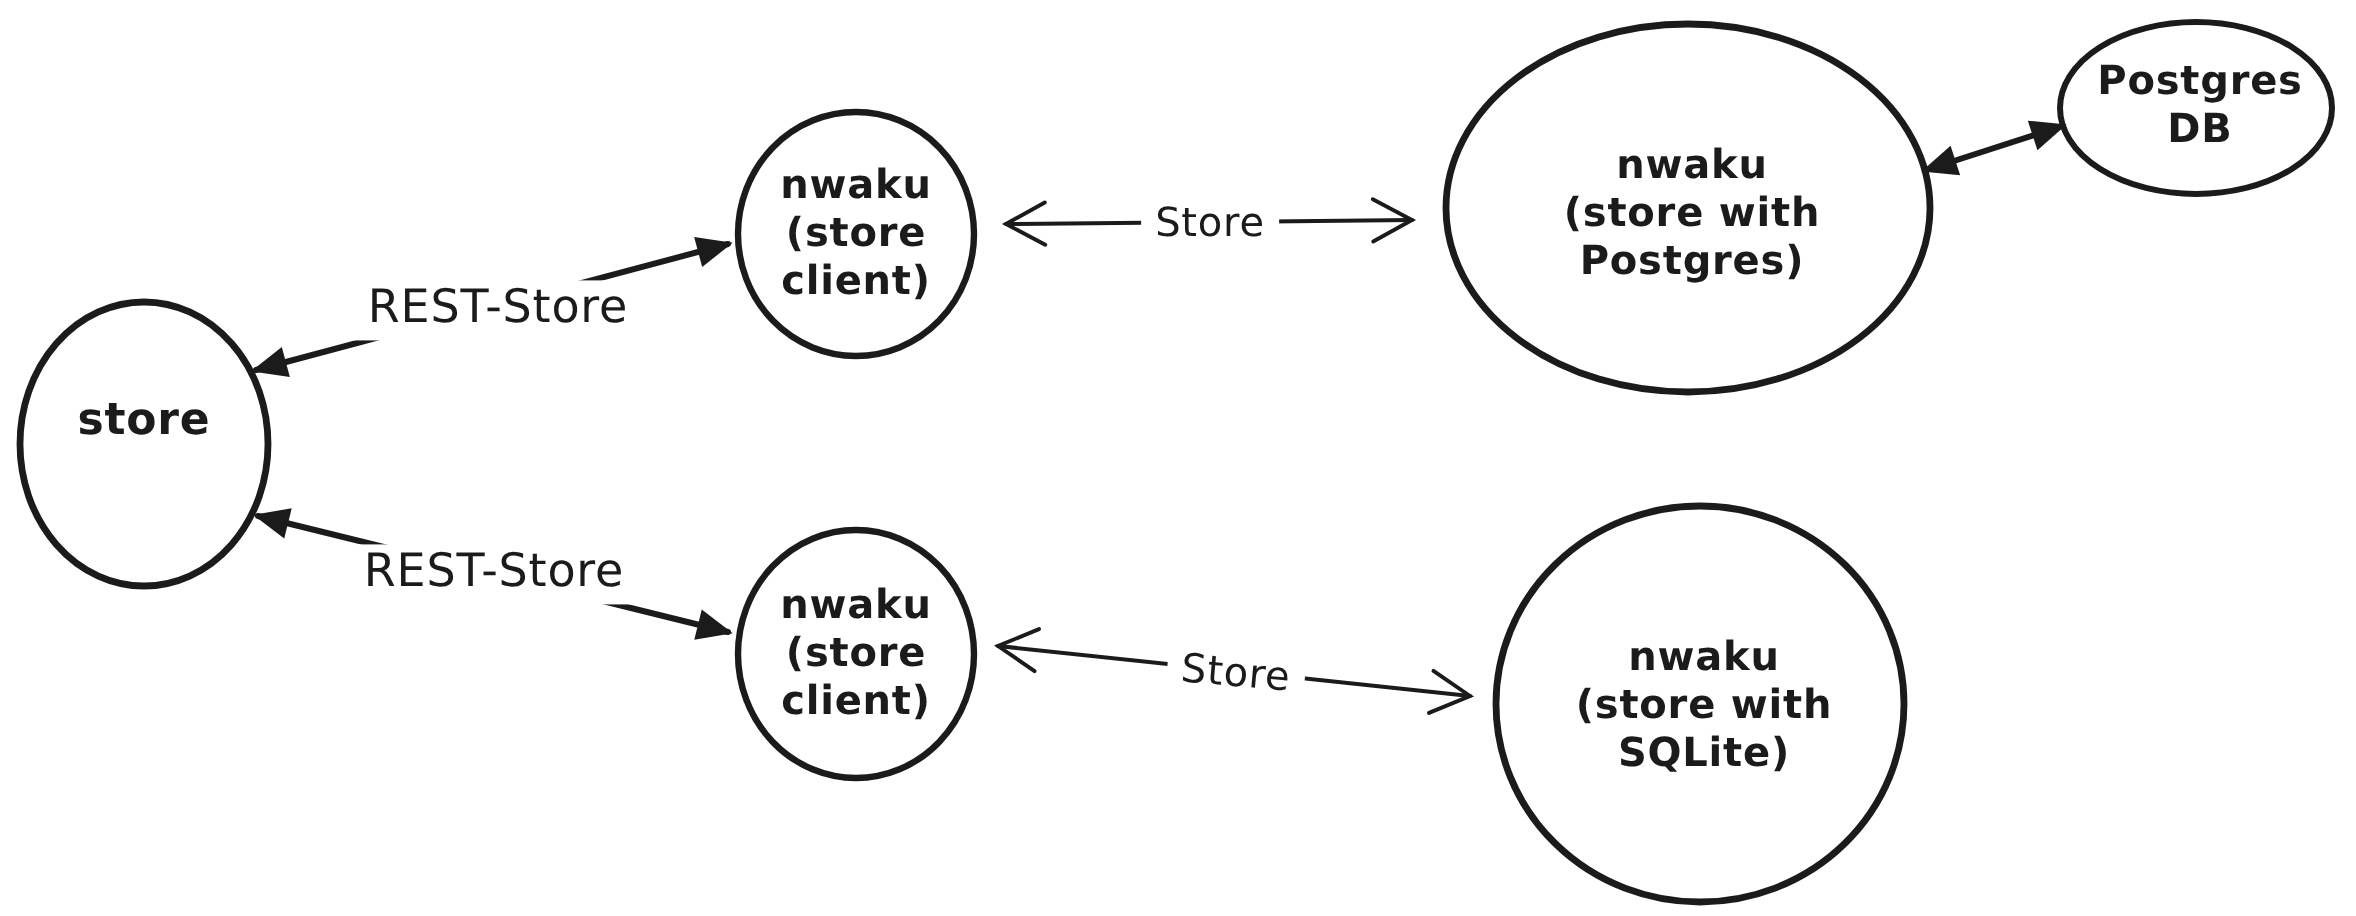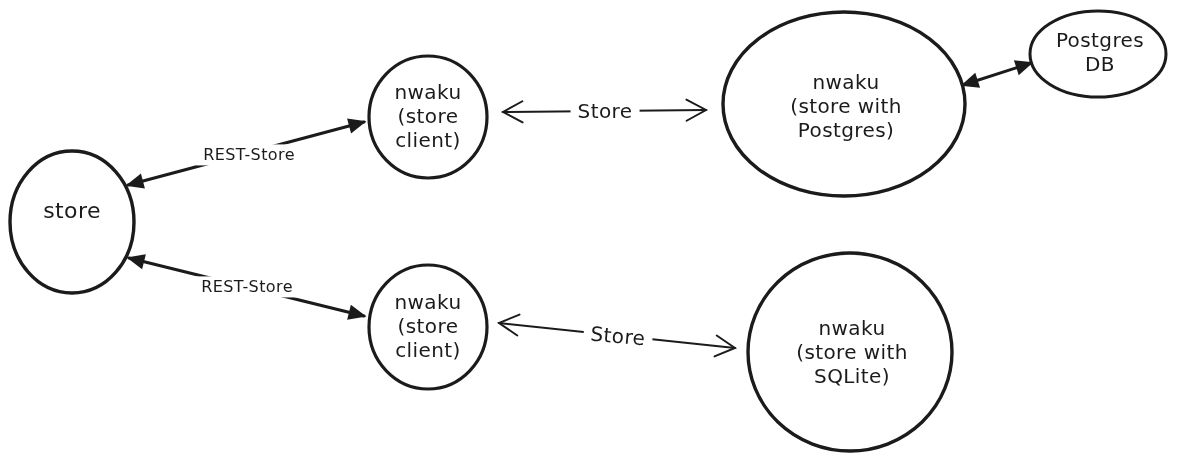--- a/index.html
+++ b/index.html
@@ -14,24 +14,24 @@
   .lbl {
     position:absolute;
     transform:translate(-50%,-50%);
     color:#1b1b1b;
     text-align:center;
     white-space:pre-line;
     letter-spacing:0.4px;
     line-height:1.2;
     pointer-events:none;
   }
-  .node-lbl { font-size:20px; }
+  .node-lbl { font-size:20px;font-weight:bold; }
   .node-lbl.big { font-size:22px; }
   .edge-lbl {
-    font-size:16px;
+    font-size:23px;
     background:#ffffff;
     padding:1px 7px;
     pointer-events:none;
   }
   .edge-lbl.store { font-size:20px; }
   .edge-lbl.tilt { transform:translate(-50%,-50%) rotate(5deg); }
 </style>
 </head>
 <body>
 

